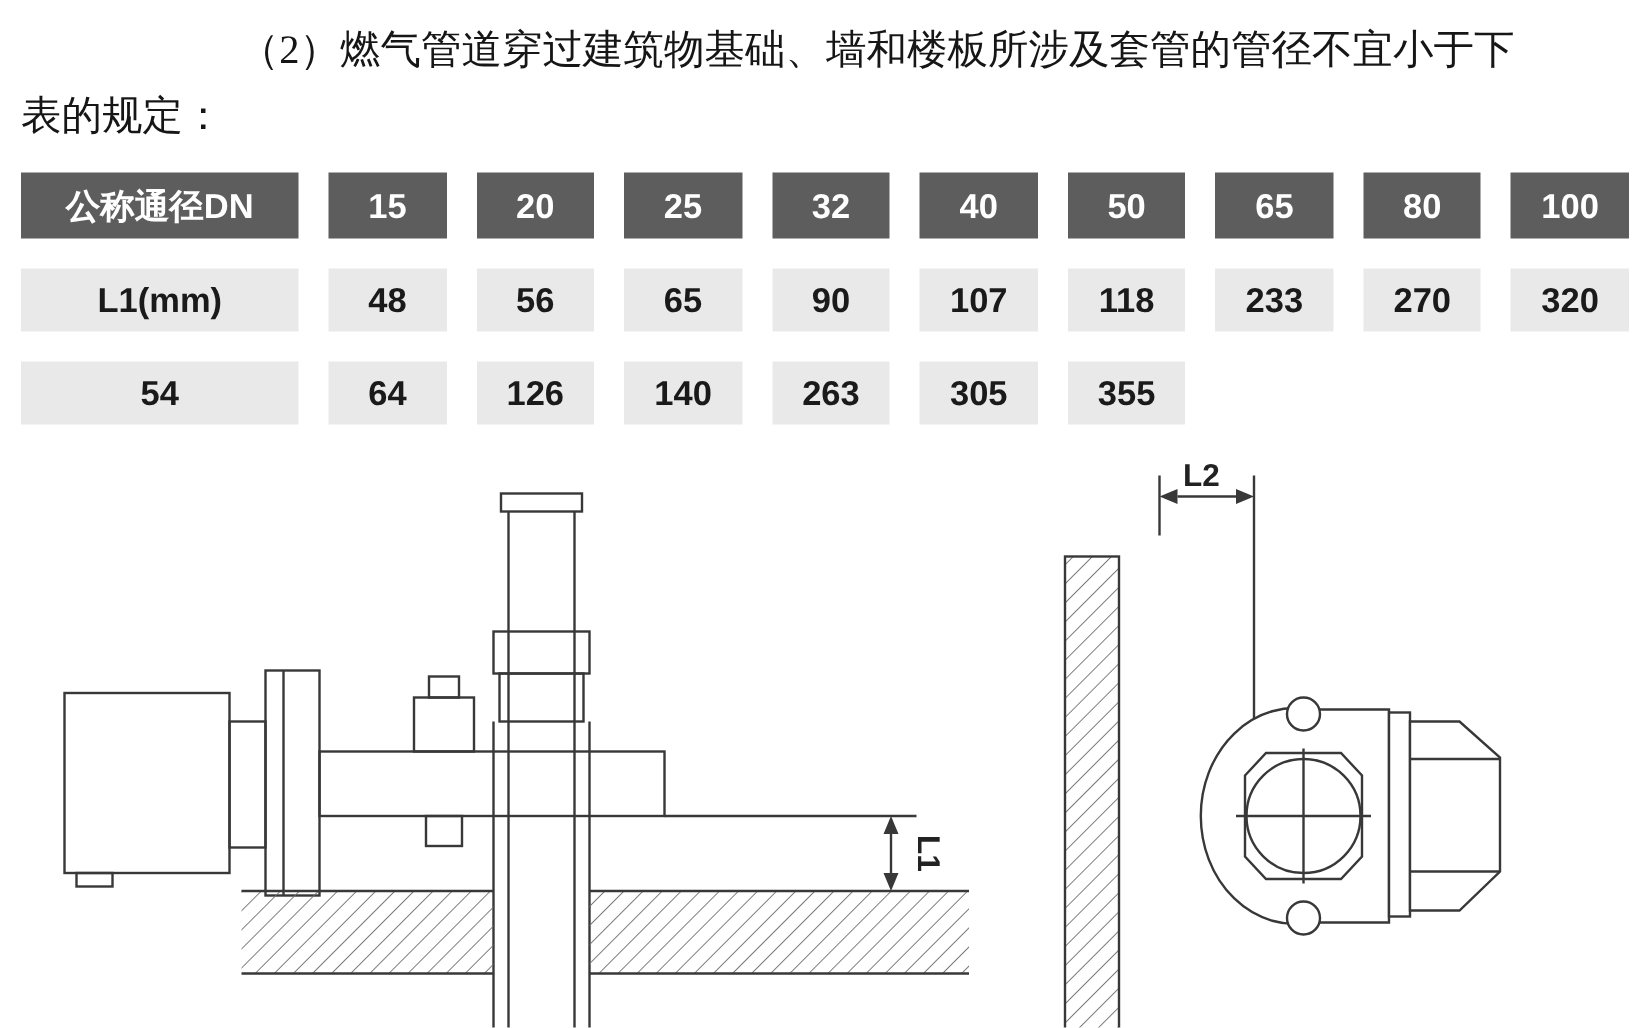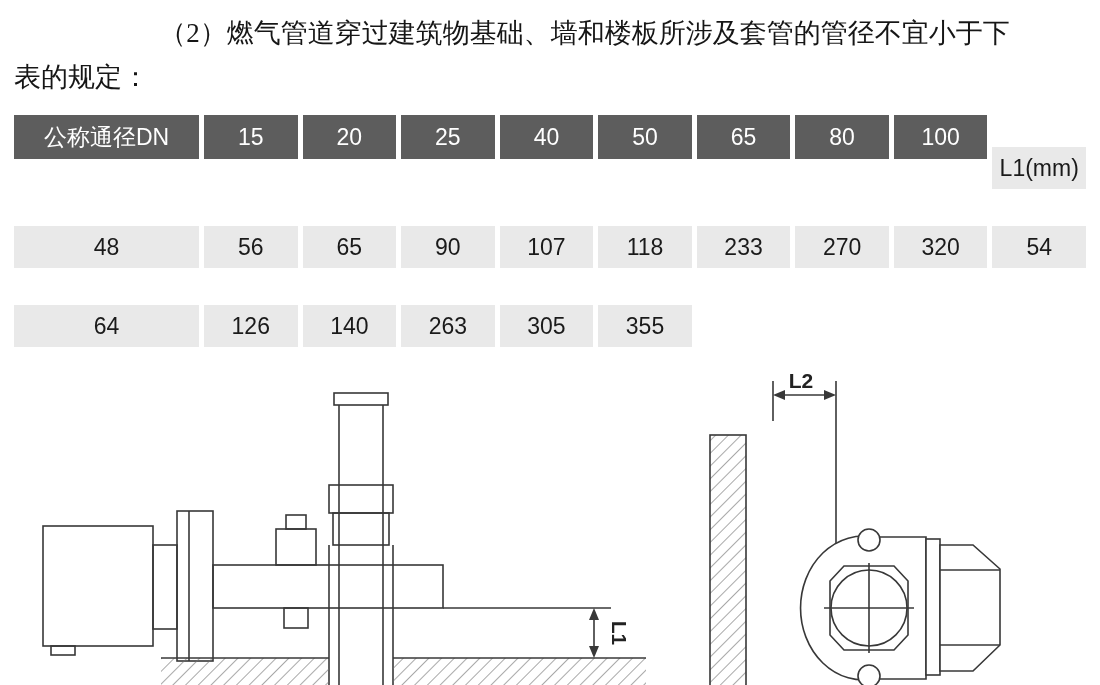--- a/index.html
+++ b/index.html
@@ -13,39 +13,39 @@
     font-size: 27px;
     line-height: 1.62;
     color: #161616;
   }
   .paragraph .line.indent { text-indent: 2.55em; text-align: center; }
 
   .spec-table {
     margin-top: 16px;
     display: grid;
     grid-template-columns: 185px repeat(9, 1fr);
-    gap: 5px;
+    gap: 20px;
     background: #ffffff;
+    font-weight: bold;
   }
   .spec-table .cell {
     display: flex;
     align-items: center;
     justify-content: center;
     font-size: 23px;
   }
   .spec-table .th {
     background: var(--header-bg, #5d5d5d);
     color: var(--header-text, #ffffff);
     height: 44px;
   }
   .spec-table .td {
     background: var(--row-bg, #e9e9e9);
     color: var(--row-text, #1a1a1a);
     height: 42px;
-    margin-top: 32px;
   }
 
   .diagrams {
     margin-top: 26px;
     display: flex;
     justify-content: space-between;
     align-items: flex-start;
     padding: 0 8px 0 12px;
   }
 </style>
@@ -58,20 +58,21 @@
     <div class="line indent">（2）燃气管道穿过建筑物基础、墙和楼板所涉及套管的管径不宜小于下</div>
     <div class="line">表的规定：</div>
   </div>
 
   <div class="spec-table">
 
     <div class="cell th">公称通径DN</div>
     <div class="cell th">15</div>
     <div class="cell th">20</div>
     <div class="cell th">25</div>
+    <div class="cell th">32</div>
     <div class="cell th">40</div>
     <div class="cell th">50</div>
     <div class="cell th">65</div>
     <div class="cell th">80</div>
     <div class="cell th">100</div>
 
     <div class="cell td">L1(mm)</div>
     <div class="cell td">48</div>
     <div class="cell td">56</div>
     <div class="cell td">65</div>

